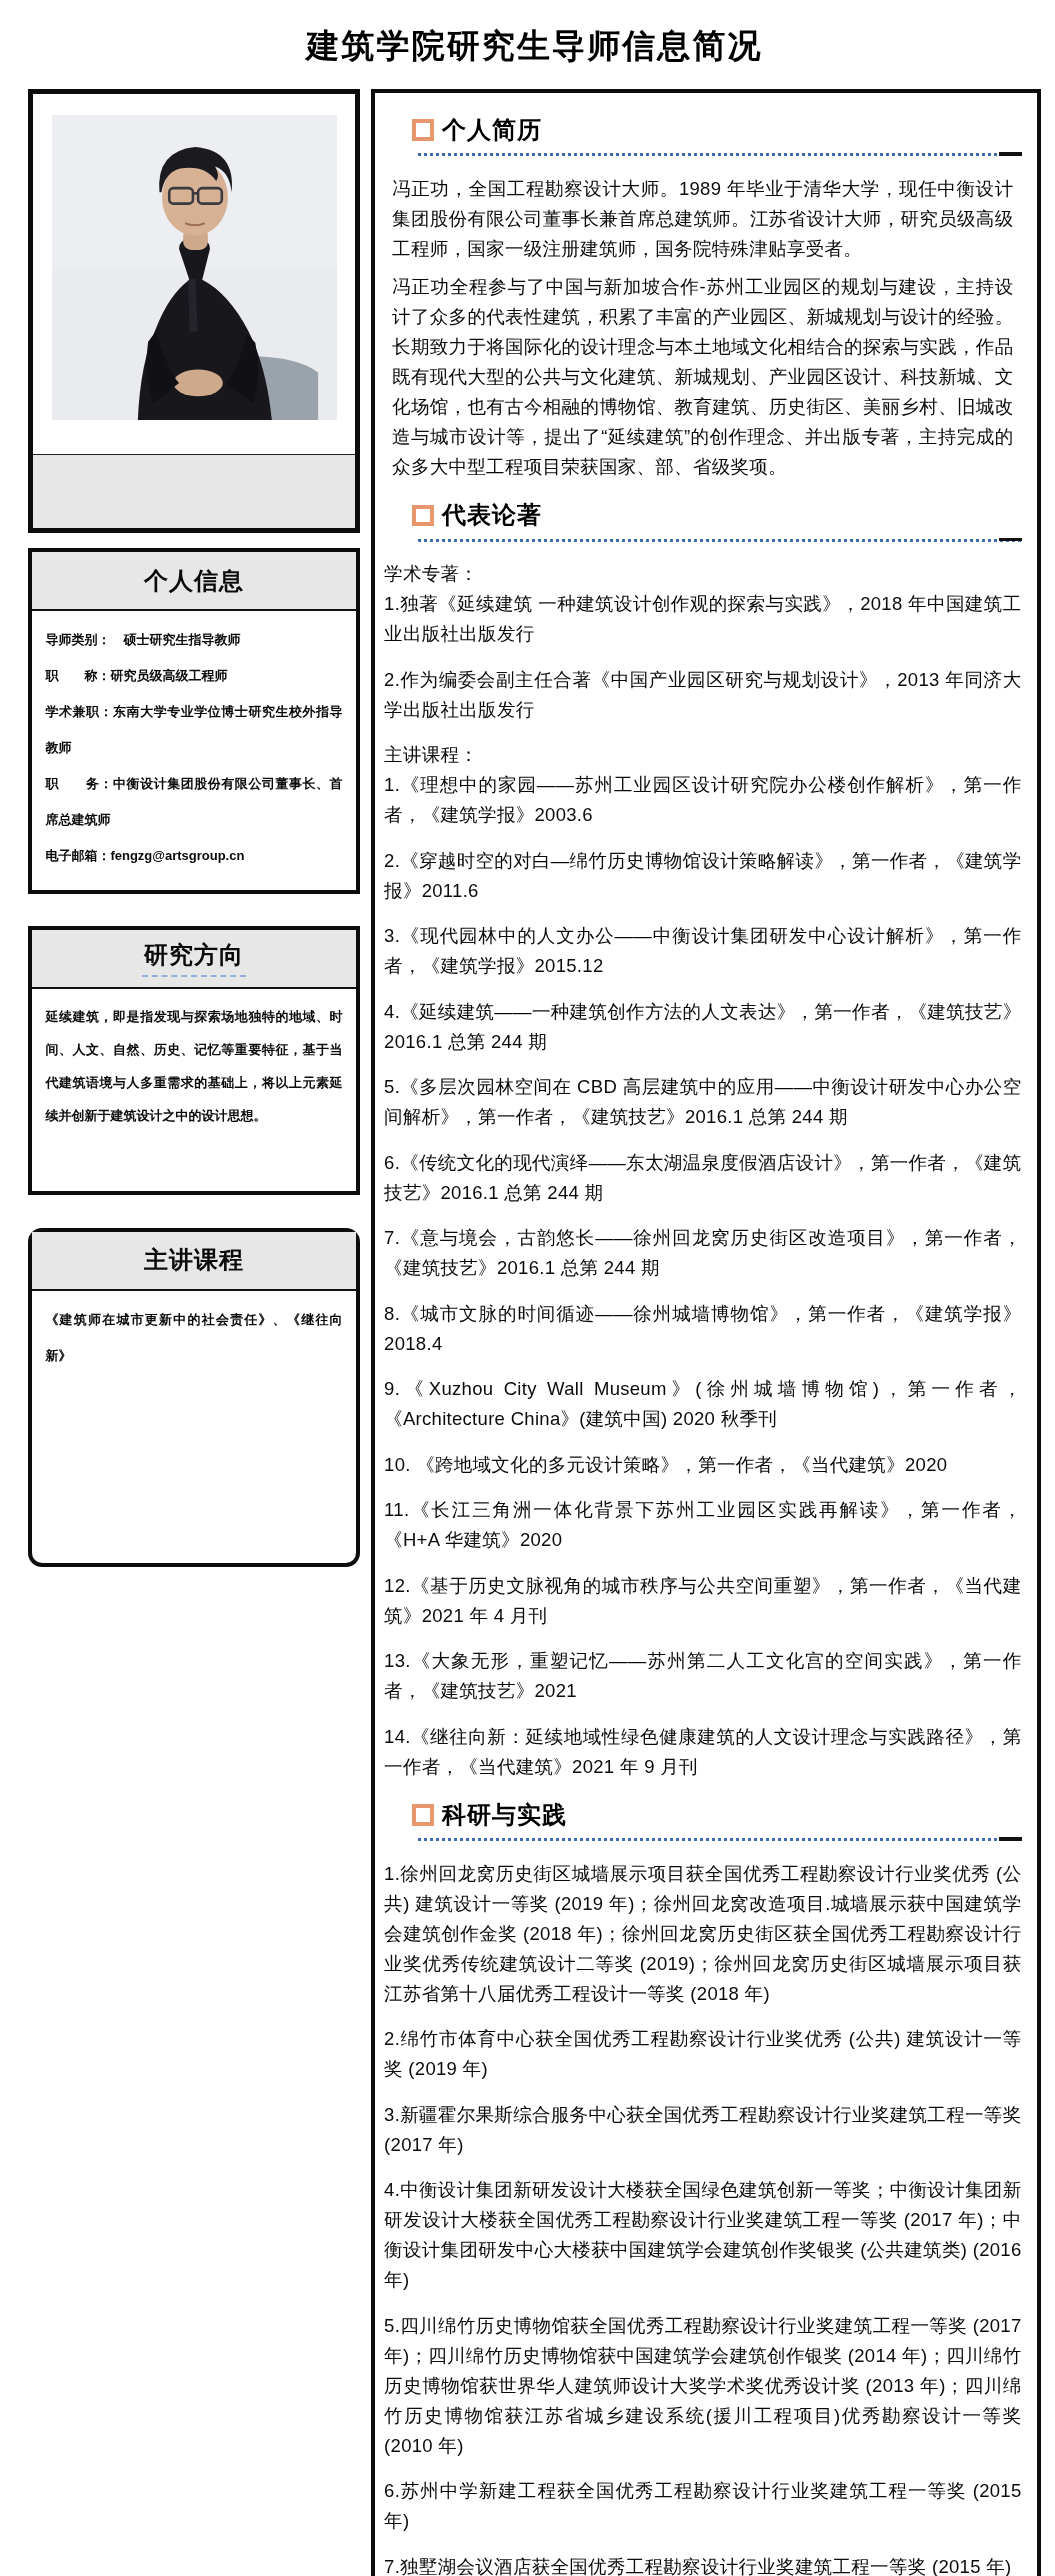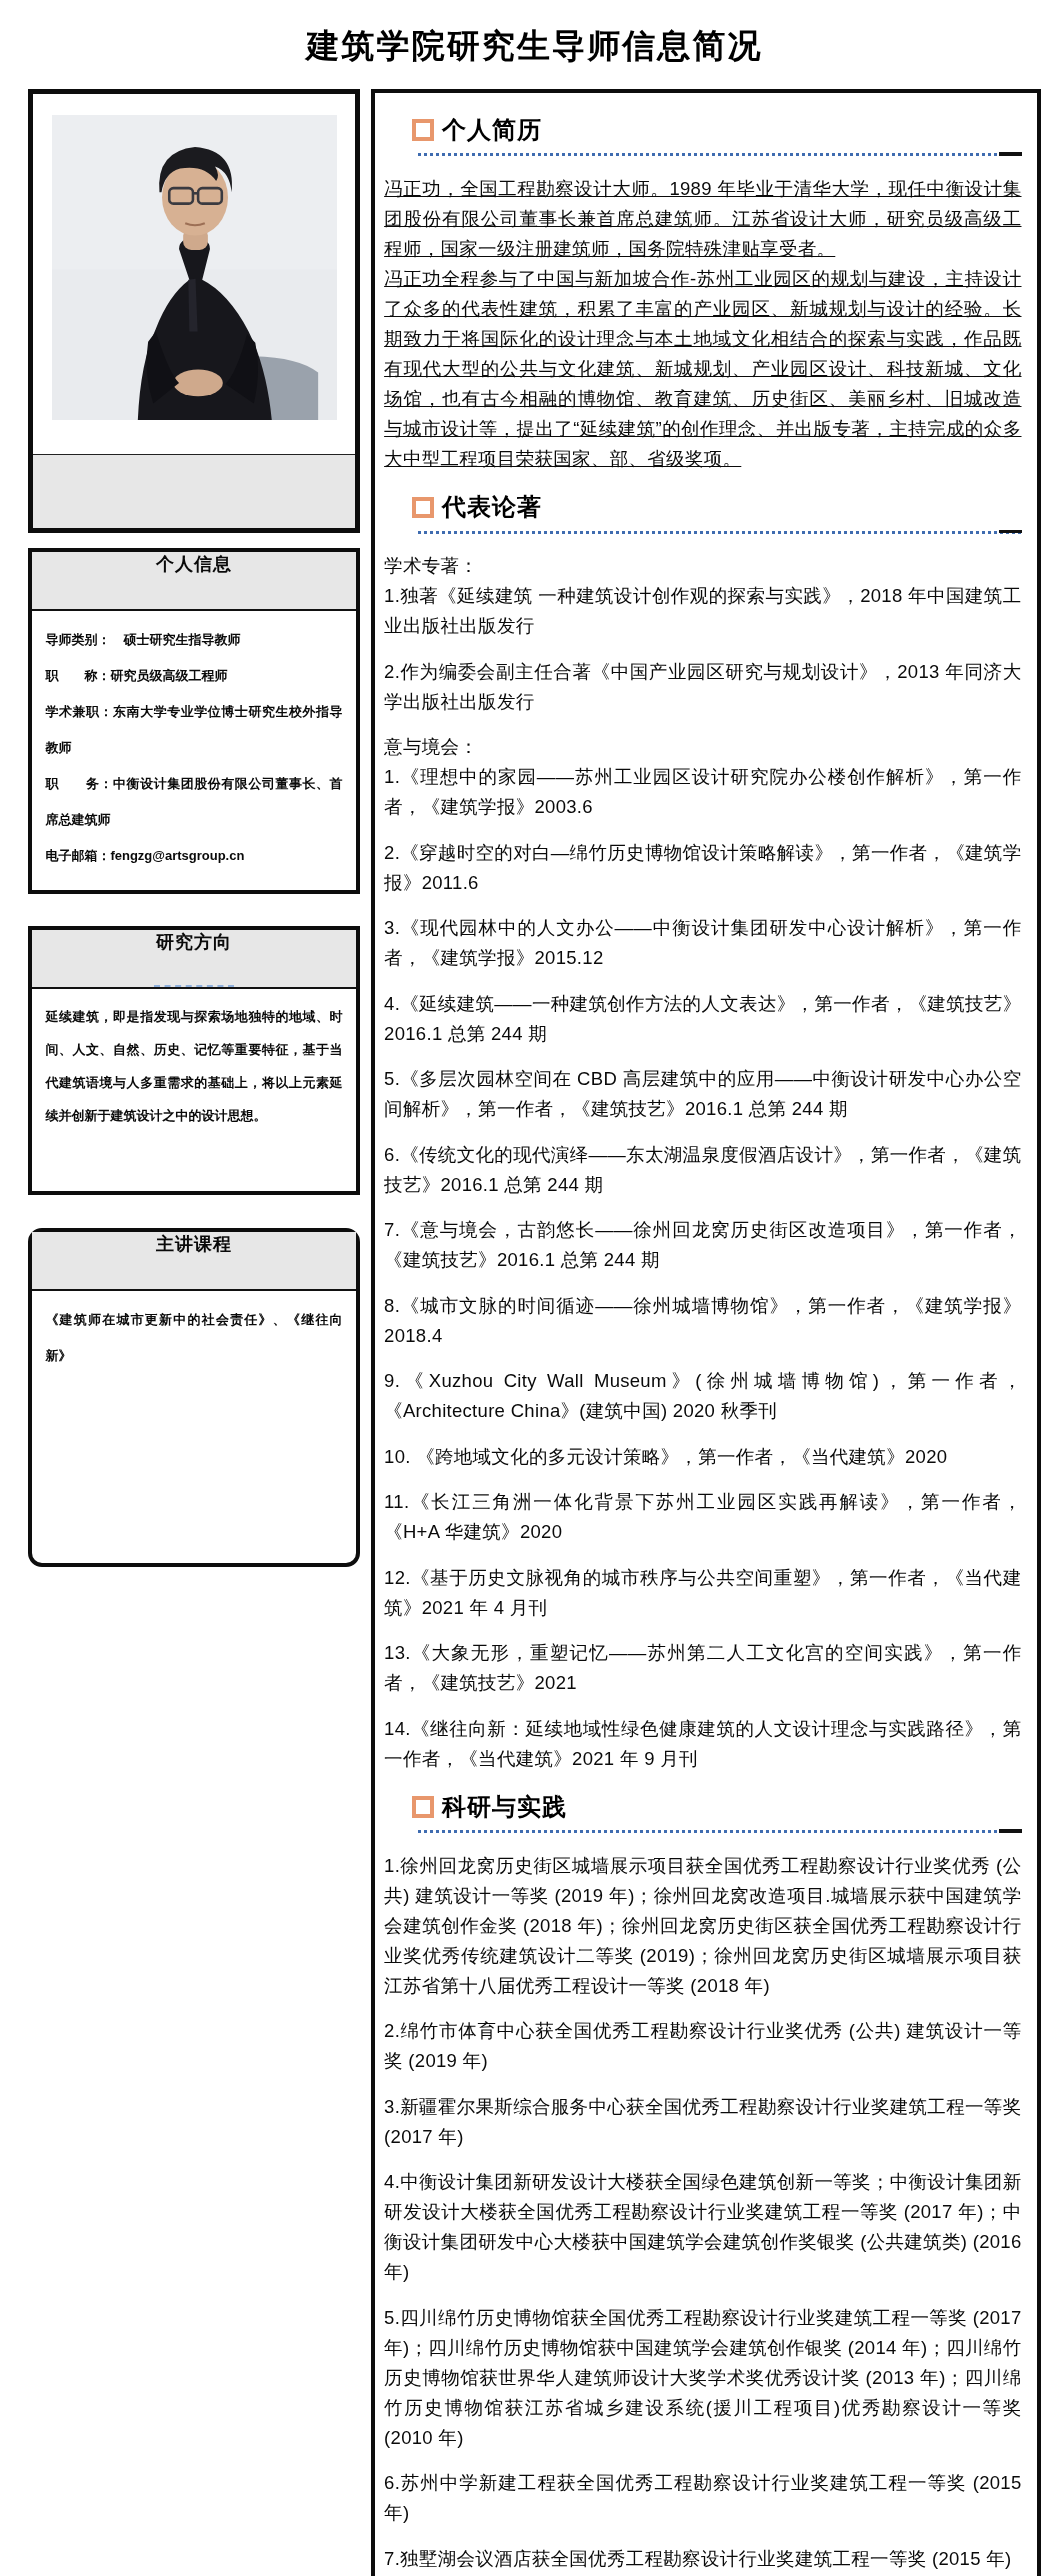--- a/index.html
+++ b/index.html
@@ -10,21 +10,21 @@
 
   
   .left-col{width:332px;flex:0 0 332px;}
   .box{border:4.1px solid #0d0d0d;background:#fff;box-sizing:border-box;}
   .photo-box{height:444px;border-width:5.2px;margin-bottom:15.5px;display:flex;flex-direction:column;}
   .photo{margin:21.6px 18.5px 0 18.5px;height:305px;background:#e9ebee;overflow:hidden;}
   .photo svg{display:block;width:100%;height:100%;}
   .photo-gap{flex:1;}
   .photo-caption-strip{height:73px;background:#e7e7e7;border-top:1.5px solid #222;}
 
-  .box-header{background:#e7e7e7;border-bottom:2.1px solid #111;height:57px;display:flex;justify-content:center;font-size:18px;font-weight:bold;letter-spacing:1px;}
+  .box-header{background:#e7e7e7;border-bottom:2.1px solid #111;height:57px;display:flex;align-items:center;justify-content:center;font-size:24px;font-weight:bold;letter-spacing:1px;}
   .box-body{padding:11.3px 13.4px 15.5px 13.4px;font-size:13px;line-height:36px;text-align:justify;font-weight:bold;}
   .info-box{margin-bottom:32px;}
   .info-row{margin:0;}
   .info-label{white-space:pre;}
   .research-box{margin-bottom:33px;min-height:269px;}
   .research-box .box-body{line-height:33px;}
   .underline-dashed{border-bottom:2.6px dashed #8fb0dc;padding:0 2.1px 4.1px 2.1px;}
   .courses-box{height:339px;border-radius:14px;}
   .courses-box .box-body{line-height:36px;}
 
@@ -32,21 +32,21 @@
   .main-box{flex:1;min-height:3139px;padding:14.4px 15.5px 31px 8.8px;}
   .sec-header{display:flex;align-items:center;gap:8.2px;margin-top:17.5px;margin-left:28px;}
   .sec-header.first{margin-top:7.2px;}
   .sec-square{width:21.6px;height:21.6px;border:4.6px solid #e8976c;background:#fff;flex:0 0 auto;box-sizing:border-box;}
   .sec-title{font-size:24px;font-weight:bold;letter-spacing:1px;color:#000;}
   .dotline{position:relative;margin:3.1px 1px 17.5px 34px;border-bottom:3.1px dotted #3f6cb0;height:4.1px;}
   .enddash{position:absolute;right:-1px;bottom:-2.6px;width:23px;height:3.6px;background:#111;}
 
   .sec-body{font-size:18.5px;line-height:30px;text-align:justify;letter-spacing:0.3px;}
   .sec-body p{margin:0;}
-  .resume-list p{margin:0;text-decoration:underline;}
+  .resume-list p{margin:8px;}
   .pub-list p,.practice-list p{margin:0 0 15.5px 0;}
   .group-label{margin:0 0 15.5px 0;}
 </style>
 </head>
 <body>
 
 <div class="page">
   <h1 class="page-title">建筑学院研究生导师信息简况</h1>
 
   <div class="columns">
@@ -145,21 +145,21 @@
         <div class="dotline">
             <span class="enddash"></span>
           </div>
         <div class="sec-body">
           <p class="group-label">学术专著：</p>
           <div class="pub-list">
 
           <p>1.独著《延续建筑 一种建筑设计创作观的探索与实践》，2018 年中国建筑工业出版社出版发行</p>
               <p>2.作为编委会副主任合著《中国产业园区研究与规划设计》，2013 年同济大学出版社出版发行</p>
             </div>
-          <p class="group-label">意与境会：</p>
+          <p class="group-label">主讲课程：</p>
           <div class="pub-list">
 
           <p>1.《理想中的家园——苏州工业园区设计研究院办公楼创作解析》，第一作者，《建筑学报》2003.6</p>
               <p>2.《穿越时空的对白—绵竹历史博物馆设计策略解读》，第一作者，《建筑学报》2011.6</p>
               <p>3.《现代园林中的人文办公——中衡设计集团研发中心设计解析》，第一作者，《建筑学报》2015.12</p>
               <p>4.《延续建筑——一种建筑创作方法的人文表达》，第一作者，《建筑技艺》2016.1 总第 244 期</p>
               <p>5.《多层次园林空间在 CBD 高层建筑中的应用——中衡设计研发中心办公空间解析》，第一作者，《建筑技艺》2016.1 总第 244 期</p>
               <p>6.《传统文化的现代演绎——东太湖温泉度假酒店设计》，第一作者，《建筑技艺》2016.1 总第 244 期</p>
               <p>7.《意与境会，古韵悠长——徐州回龙窝历史街区改造项目》，第一作者，《建筑技艺》2016.1 总第 244 期</p>
               <p>8.《城市文脉的时间循迹——徐州城墙博物馆》，第一作者，《建筑学报》2018.4</p>

